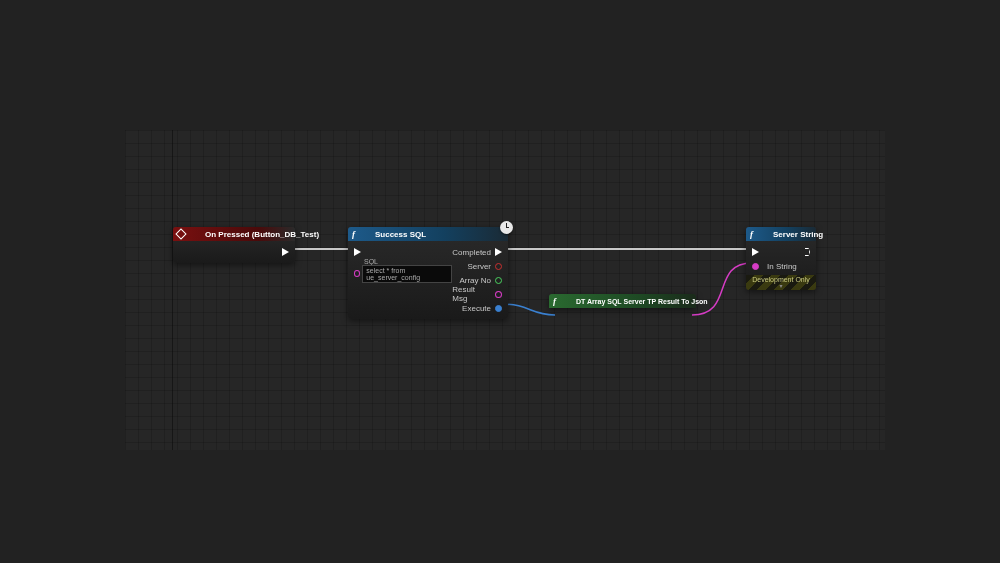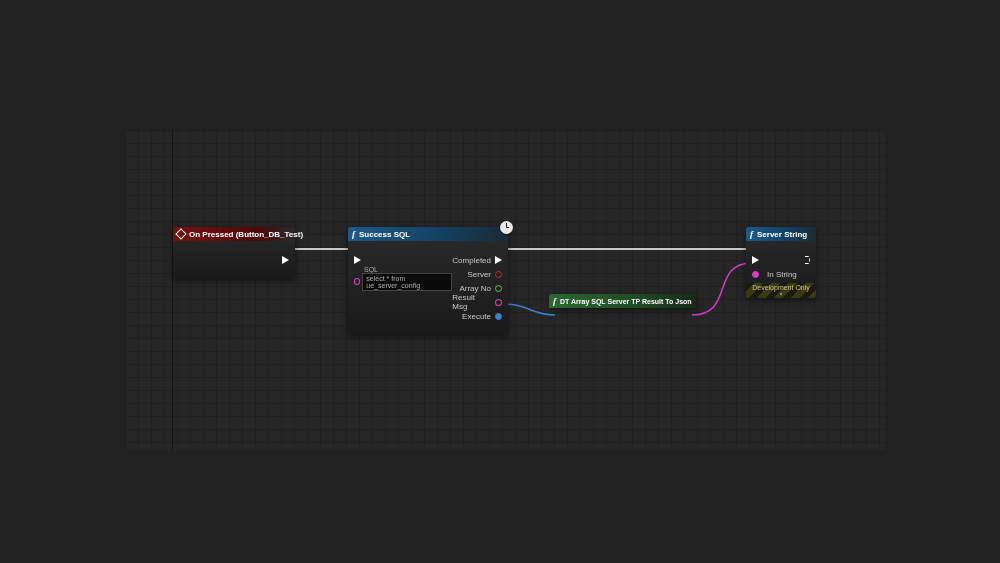--- a/index.html
+++ b/index.html
@@ -42,26 +42,27 @@
 .node-header {
   height: 14px;
   border-radius: 3px 3px 0 0;
   display: flex;
   align-items: center;
   padding: 0 4px;
   font-size: 8px;
   font-weight: bold;
   color: #fff;
   white-space: nowrap;
+  gap: 16px;
 }
 .hdr-red { background: linear-gradient(90deg, #7a1010 0%, #4a0a0a 70%, #2a2a2a 100%); }
 .hdr-blue { background: linear-gradient(90deg, #1d5a8a 0%, #13405f 60%, #1a2a35 100%); }
 .hdr-green { background: linear-gradient(90deg, #2a6a30 0%, #1e4a24 60%, #1a2a1a 100%); }
 .node-body {
-  padding: 12px 6px;
+  padding: 4px 6px;
   position: relative;
 }
 .pin-row {
   display: flex;
   align-items: center;
   height: 14px;
   font-size: 8px;
   color: #c8c8c8;
 }
 .pin-row.right { justify-content: flex-end; }

